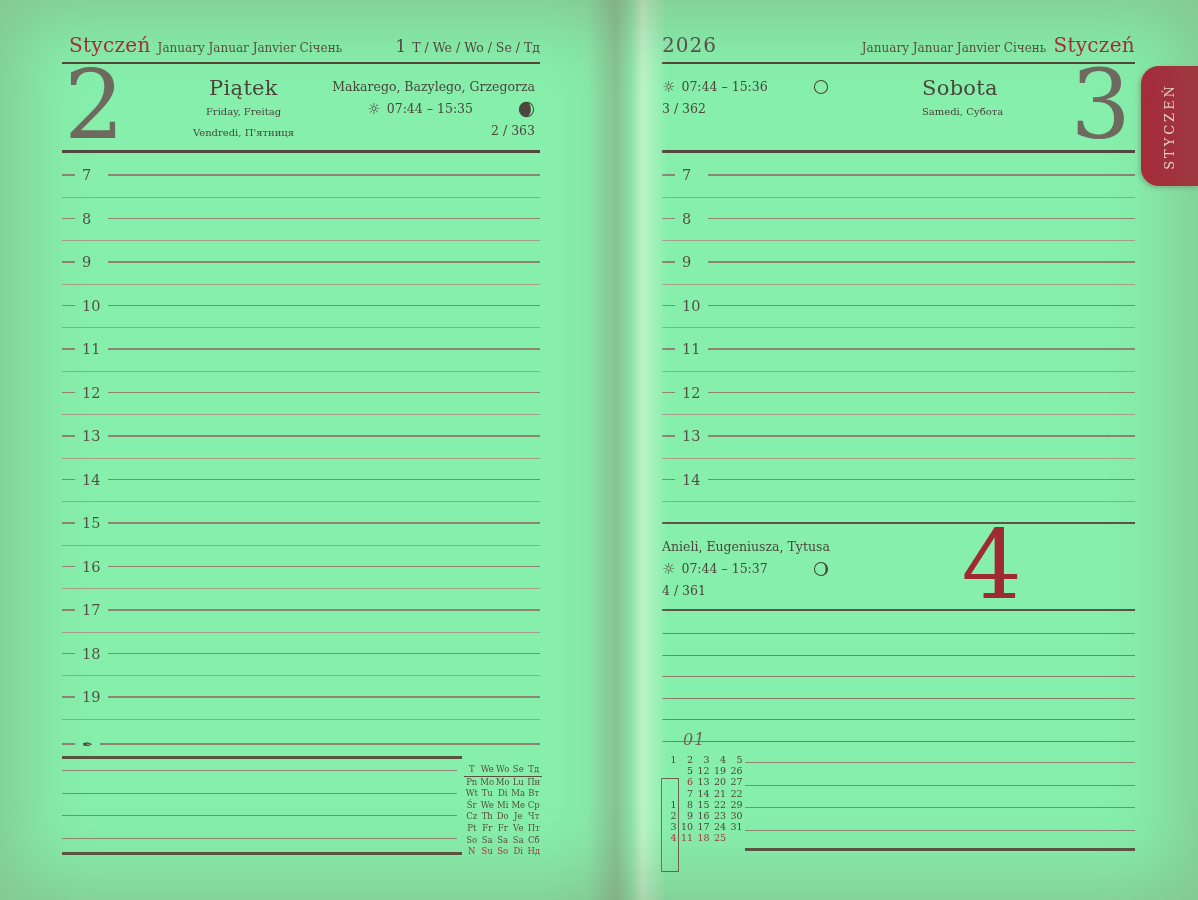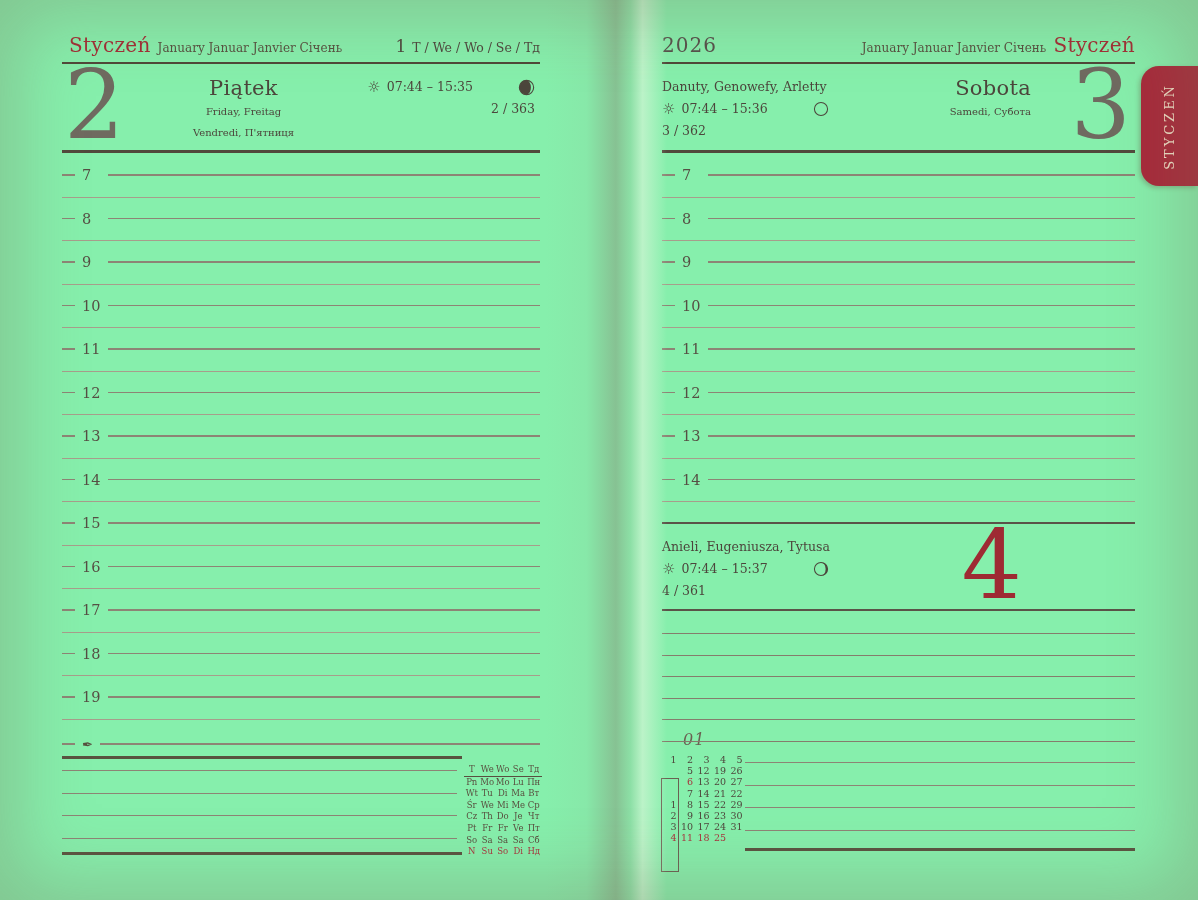--- a/index.html
+++ b/index.html
@@ -33,21 +33,21 @@
   .day-block{position:absolute;left:0;right:0;top:64px;height:86px;
              border-bottom:3px solid #51493c;display:flex;}
   .big-num{font-size:95px;line-height:82px;color:#6f6a60;}
   .big-num.left{width:102px;padding-left:2px;}
   .big-num.right{width:100px;text-align:right;padding-right:4px;}
   .big-num.red{color:#9e2a33;}
   .day-names{padding-top:11px;}
   .day-names .pl{font-size:21px;line-height:26px;letter-spacing:0.3px;}
   .day-names .sub{font-size:10px;line-height:21px;color:#4c463c;}
   .center-col{width:155px;text-align:center;}
-  .mid-col{flex:1;text-align:right;}
+  .mid-col{flex:1;text-align:left;}
   .red-text, .red-text .sub{color:#a12c34;}
   .info-col{font-size:12.5px;line-height:22px;padding-top:12px;}
   .info-col.right{flex:1;text-align:right;padding-right:5px;}
   .info-col.left{width:260px;text-align:left;}
   .sun-row{display:flex;align-items:center;}
   .sun-row.end{justify-content:flex-end;}
   .glyph{font-family:"DejaVu Sans",sans-serif;}
   .sun{font-size:15px;margin-right:6px;color:#4c463c;}
   .moon{margin-left:45px;flex:0 0 auto;}
   .pen{font-size:13px;margin-right:7px;color:#57503f;}
@@ -101,20 +101,21 @@
     </div>
 
     <div class="day-block">
       <div class="big-num left">2</div>
       <div class="center-col day-names">
         <div class="pl">Piątek</div>
         <div class="sub">Friday, Freitag</div>
         <div class="sub">Vendredi, П'ятниця</div>
       </div>
       <div class="info-col right">
+        <div>Makarego, Bazylego, Grzegorza</div>
         <div class="sun-row end">
           <span class="glyph sun">☼</span>
           <span>07:44 – 15:35</span>
           <svg class="moon" width="17" height="17" viewBox="0 0 20 20">
             <circle cx="10" cy="10" r="8.4" fill="none" stroke="#4c463c" stroke-width="1.3"></circle>
             <path d="M10 1.6 A8.4 8.4 0 1 0 10 18.4 A5.2 8.4 0 0 0 10 1.6 Z" fill="#4c463c"></path>
           </svg>
         </div>
         <div>2 / 363</div>
       </div>
@@ -276,21 +277,20 @@
   <div class="page" id="right-page">
     <div class="page-header">
       <span class="year">2026</span>
       <div class="hgroup">
         <span class="month-langs">January Januar Janvier Січень</span><span class="month-red">Styczeń</span>
       </div>
     </div>
 
     <div class="day-block">
       <div class="info-col left">
-        <div>Danuty, Genowefy, Arletty</div>
         <div class="sun-row">
           <span class="glyph sun">☼</span>
           <span>07:44 – 15:36</span>
           <svg class="moon" width="16" height="16" viewBox="0 0 20 20">
             <circle cx="10" cy="10" r="8.2" fill="none" stroke="#4c463c" stroke-width="1.3"></circle>
           </svg>
         </div>
         <div>3 / 362</div>
       </div>
       <div class="mid-col day-names">

